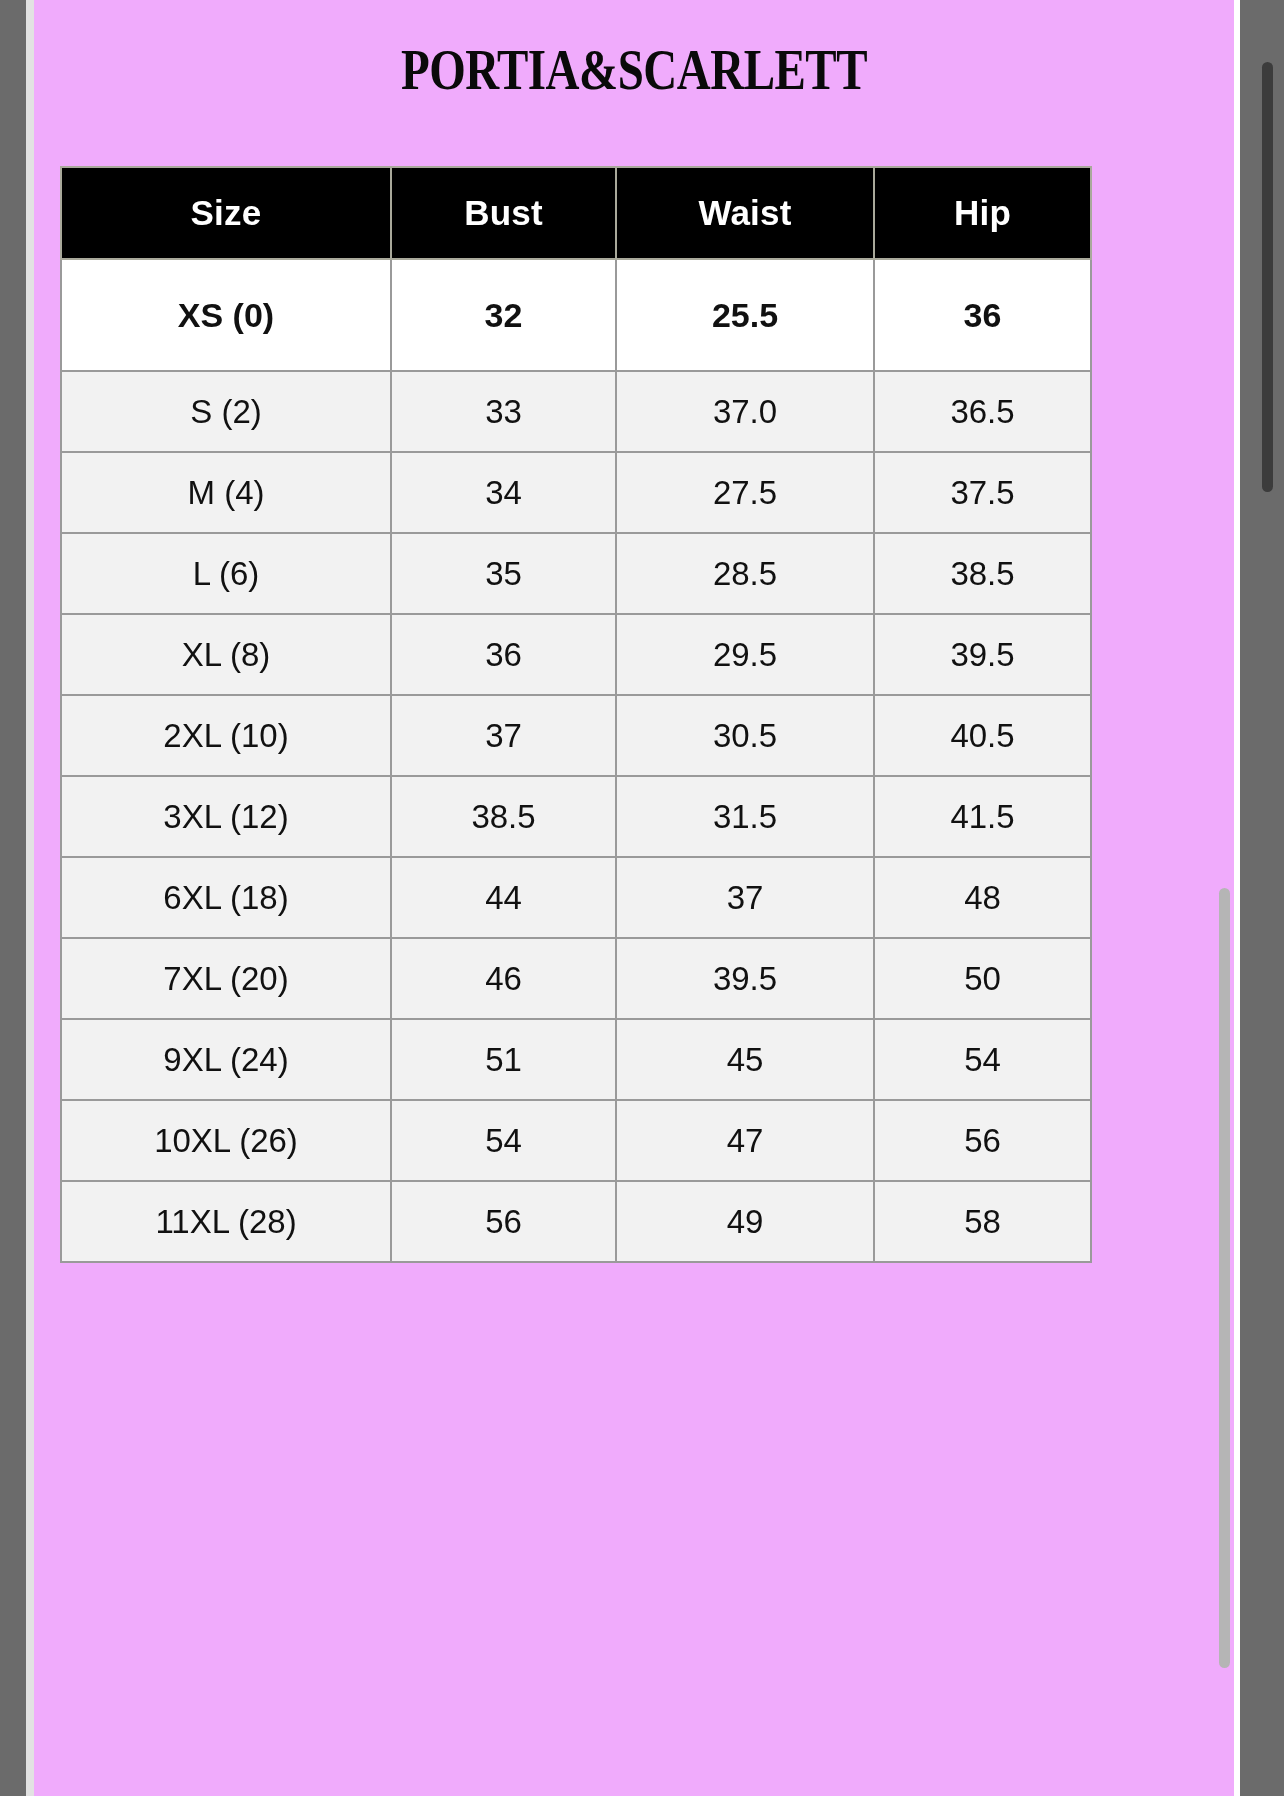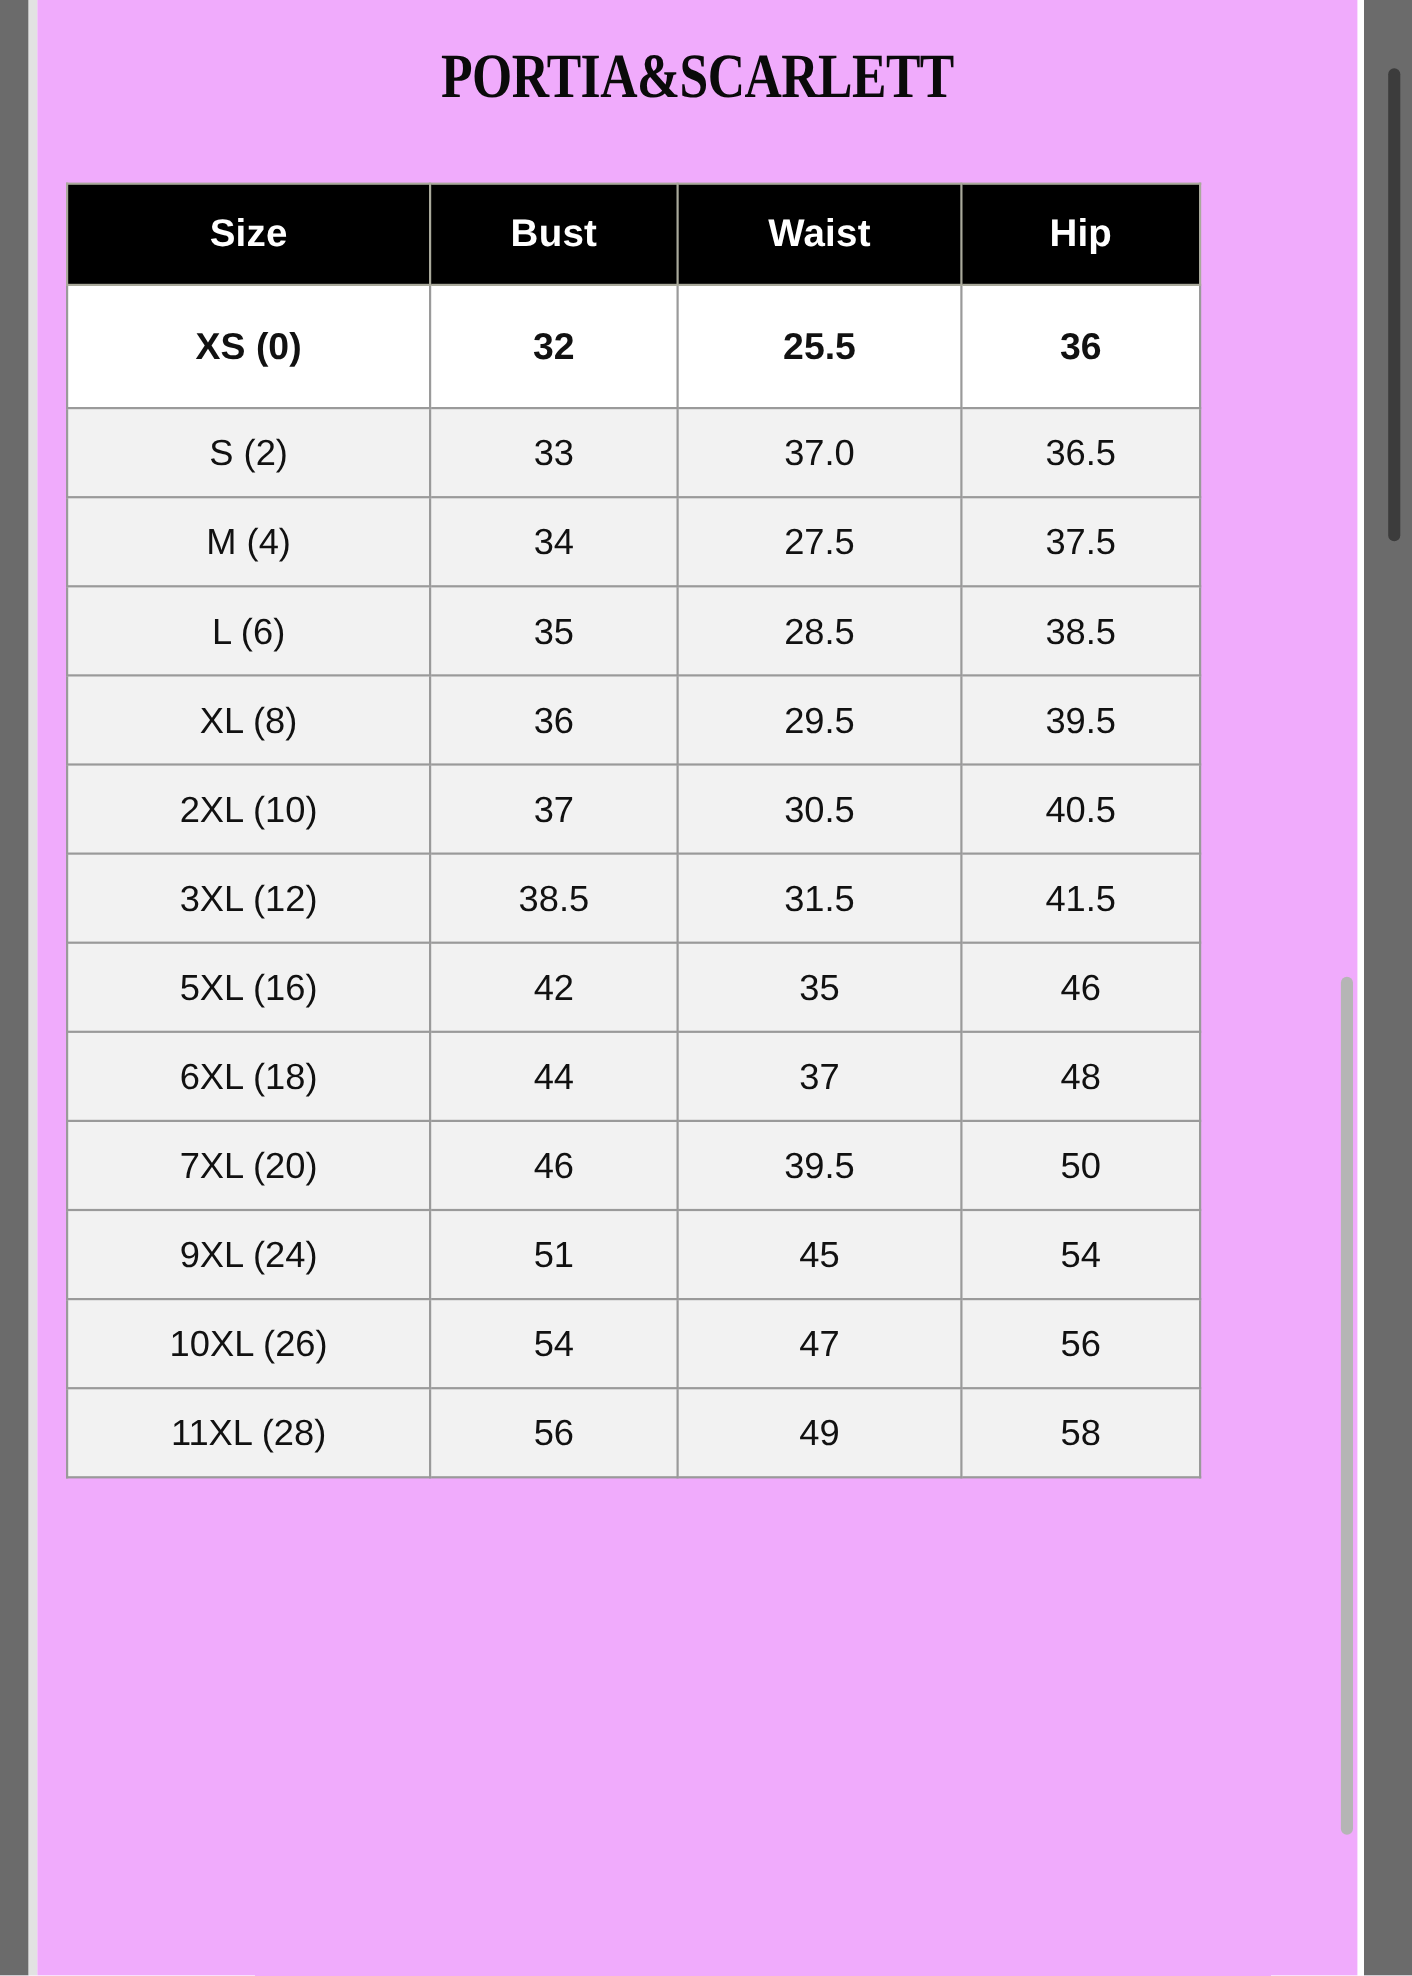--- a/index.html
+++ b/index.html
@@ -190,26 +190,20 @@
               <td>30.5</td>
               <td>40.5</td>
             </tr>
             <tr>
               <td>3XL (12)</td>
               <td>38.5</td>
               <td>31.5</td>
               <td>41.5</td>
             </tr>
             <tr>
-              <td>5XL (16)</td>
-              <td>42</td>
-              <td>35</td>
-              <td>46</td>
-            </tr>
-            <tr>
               <td>6XL (18)</td>
               <td>44</td>
               <td>37</td>
               <td>48</td>
             </tr>
             <tr>
               <td>7XL (20)</td>
               <td>46</td>
               <td>39.5</td>
               <td>50</td>

